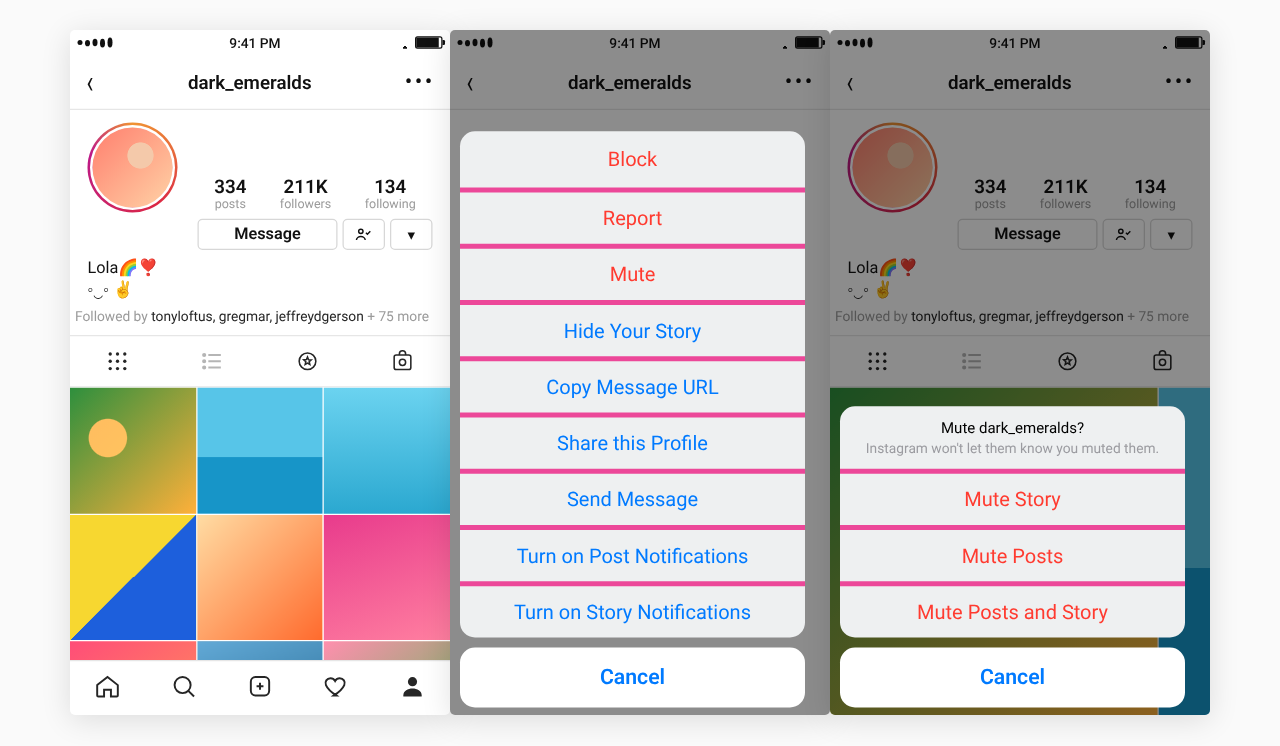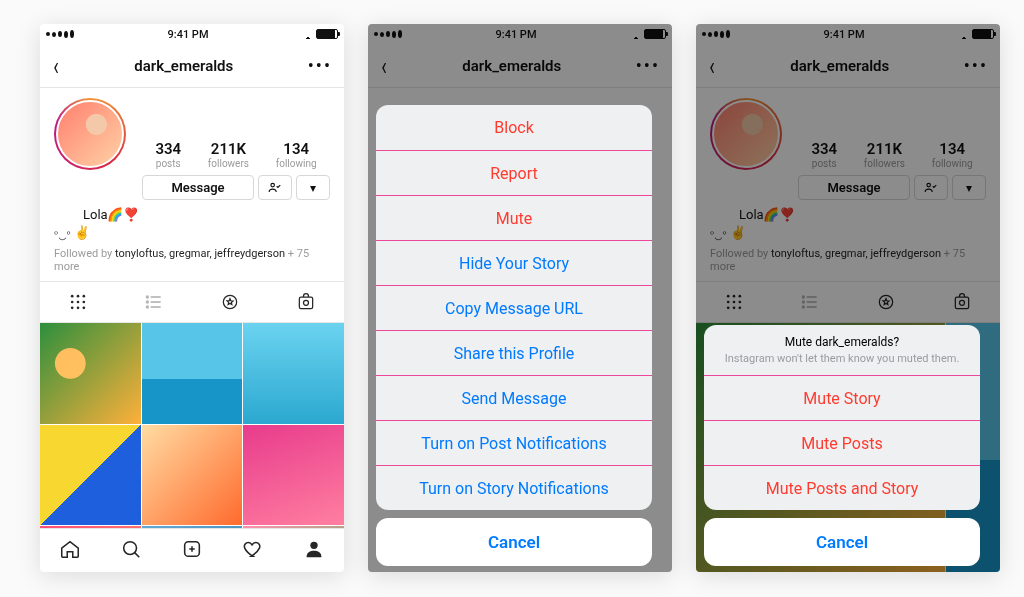--- a/index.html
+++ b/index.html
@@ -1,17 +1,17 @@
 <!DOCTYPE html>
 <html><head>
 <meta charset="utf-8">
 <style>
   * { margin:0; padding:0; box-sizing:border-box; -webkit-font-smoothing:antialiased; }
   body { background:#fafafa; font-family:-apple-system,BlinkMacSystemFont,"Segoe UI",Roboto,Helvetica,Arial,sans-serif; color:#111; }
-  .stage { display:flex; gap:24px; padding:24px; justify-content:flex-end; }
+  .stage { display:flex; padding:24px; justify-content:center; }
   .phone { width:304px; height:548px; background:#fff; border-radius:4px; box-shadow:0 4px 24px rgba(0,0,0,.12); position:relative; overflow:hidden; display:flex; flex-direction:column; }
 
   
   .status { height:20px; display:flex; align-items:center; justify-content:space-between; padding:0 6px; font-size:11px; font-weight:500; }
   .status .sigrow, .status .rrow { display:flex; align-items:center; gap:2px; }
   .dot { width:4px; height:4px; border-radius:50%; background:#111; }
   .dot.h2{height:5px;} .dot.h3{height:6px;} .dot.h4{height:7px;} .dot.h5{height:8px;}
   .wifi { width:12px; height:10px; position:relative; }
   .wifi::before{content:"";position:absolute;inset:0;background:
     radial-gradient(circle at 50% 100%,#111 0 2px,transparent 2px);}
@@ -36,22 +36,22 @@
   .nums { display:flex; justify-content:space-around;}
   .nums .cell{ text-align:center;margin-top:42px;}
   .nums .n{ font-weight:600; font-size:15px;}
   .nums .lbl{ font-size:10px; color:#9b9b9b;}
   .btnrow{ display:flex; gap:4px;}
   .btn-msg{ flex:1; border:1px solid #d7d7d7; border-radius:4px; font-size:13px; font-weight:600; padding:4px 0; text-align:center; background:#fff;}
   .btn-sm{ width:34px; border:1px solid #d7d7d7; border-radius:4px; display:flex; align-items:center; justify-content:center; background:#fff; font-size:12px;}
   .btn-sm svg,.btn-sm span{pointer-events:none;}
 
   .bio{ padding:0 14px 6px; font-size:13px; line-height:1.35;}
-  .bio .name{font-weight:400;margin-left:29px;}
-  .follby{ font-size:11px; color:#9b9b9b; padding:0 14px 8px; }
+  .bio .name{font-weight:400;}
+  .follby{ font-size:11px; color:#9b9b9b; padding:0 4px 8px; }
   .follby b{ color:#262626; font-weight:400;}
 
   
   .tabs{ display:flex; border-top:1px solid #e6e6e6; border-bottom:1px solid #e6e6e6;}
   .tabs .t{ flex:1; height:40px; display:flex; align-items:center; justify-content:center; color:#262626;}
   .tabs .t.inactive{ color:#b5b5b5;}
   .tabs svg{width:20px;height:20px;}
 
   
   .grid{ flex:1; display:grid; grid-template-columns:repeat(3,1fr); gap:1px; background:#fff; overflow:hidden;}
@@ -67,21 +67,21 @@
   .c9{background:linear-gradient(140deg,#ff8fae,#5fb858),radial-gradient(circle at 45% 35%,#ffd6e5 0 16%,transparent 17%);}
 
   
   .tabbar{ height:44px; border-top:1px solid #e6e6e6; display:flex; align-items:center; justify-content:space-around;}
   .tabbar svg{width:22px;height:22px;}
 
   
   .dim{ position:absolute; inset:0; background:rgba(0,0,0,.45);}
   .sheet{ position:absolute; left:8px; right:20px; bottom:6px; display:flex; flex-direction:column; gap:8px;}
   .sheet-block{ background:#eef0f1; border-radius:12px; overflow:hidden;}
-  .sheet-row{ height:45px; display:flex; align-items:center; justify-content:center; font-size:16px; border-top:1px solid #ec4899;}
+  .sheet-row{ height:45px; display:flex; align-items:center; justify-content:center; font-size:16px; border-top:4px solid #ec4899;}
   .sheet-row:first-child{border-top:none;}
   .sheet-row.red{ color:#ff3b30;}
   .sheet-row.blue{ color:#007aff;}
   .sheet-cancel{ background:#fff; border-radius:12px; height:48px; display:flex; align-items:center; justify-content:center; font-size:17px; font-weight:600; color:#007aff;}
   .sheet-header{ padding:10px 16px; text-align:center; color:#8e8e93; font-size:12px;}
   .sheet-header .q{ font-size:12px; color:#000000; margin-bottom:3px;}
   .sheet-header .sub{ font-size:11px; color:#9b9ba0;}
 
   .phone.bg .status,.phone.bg .hdr,.phone.bg .profrow,.phone.bg .bio,.phone.bg .follby,.phone.bg .tabs,.phone.bg .grid,.phone.bg .tabbar{ filter:none; }
   .phone.bg { background:#fff; }

